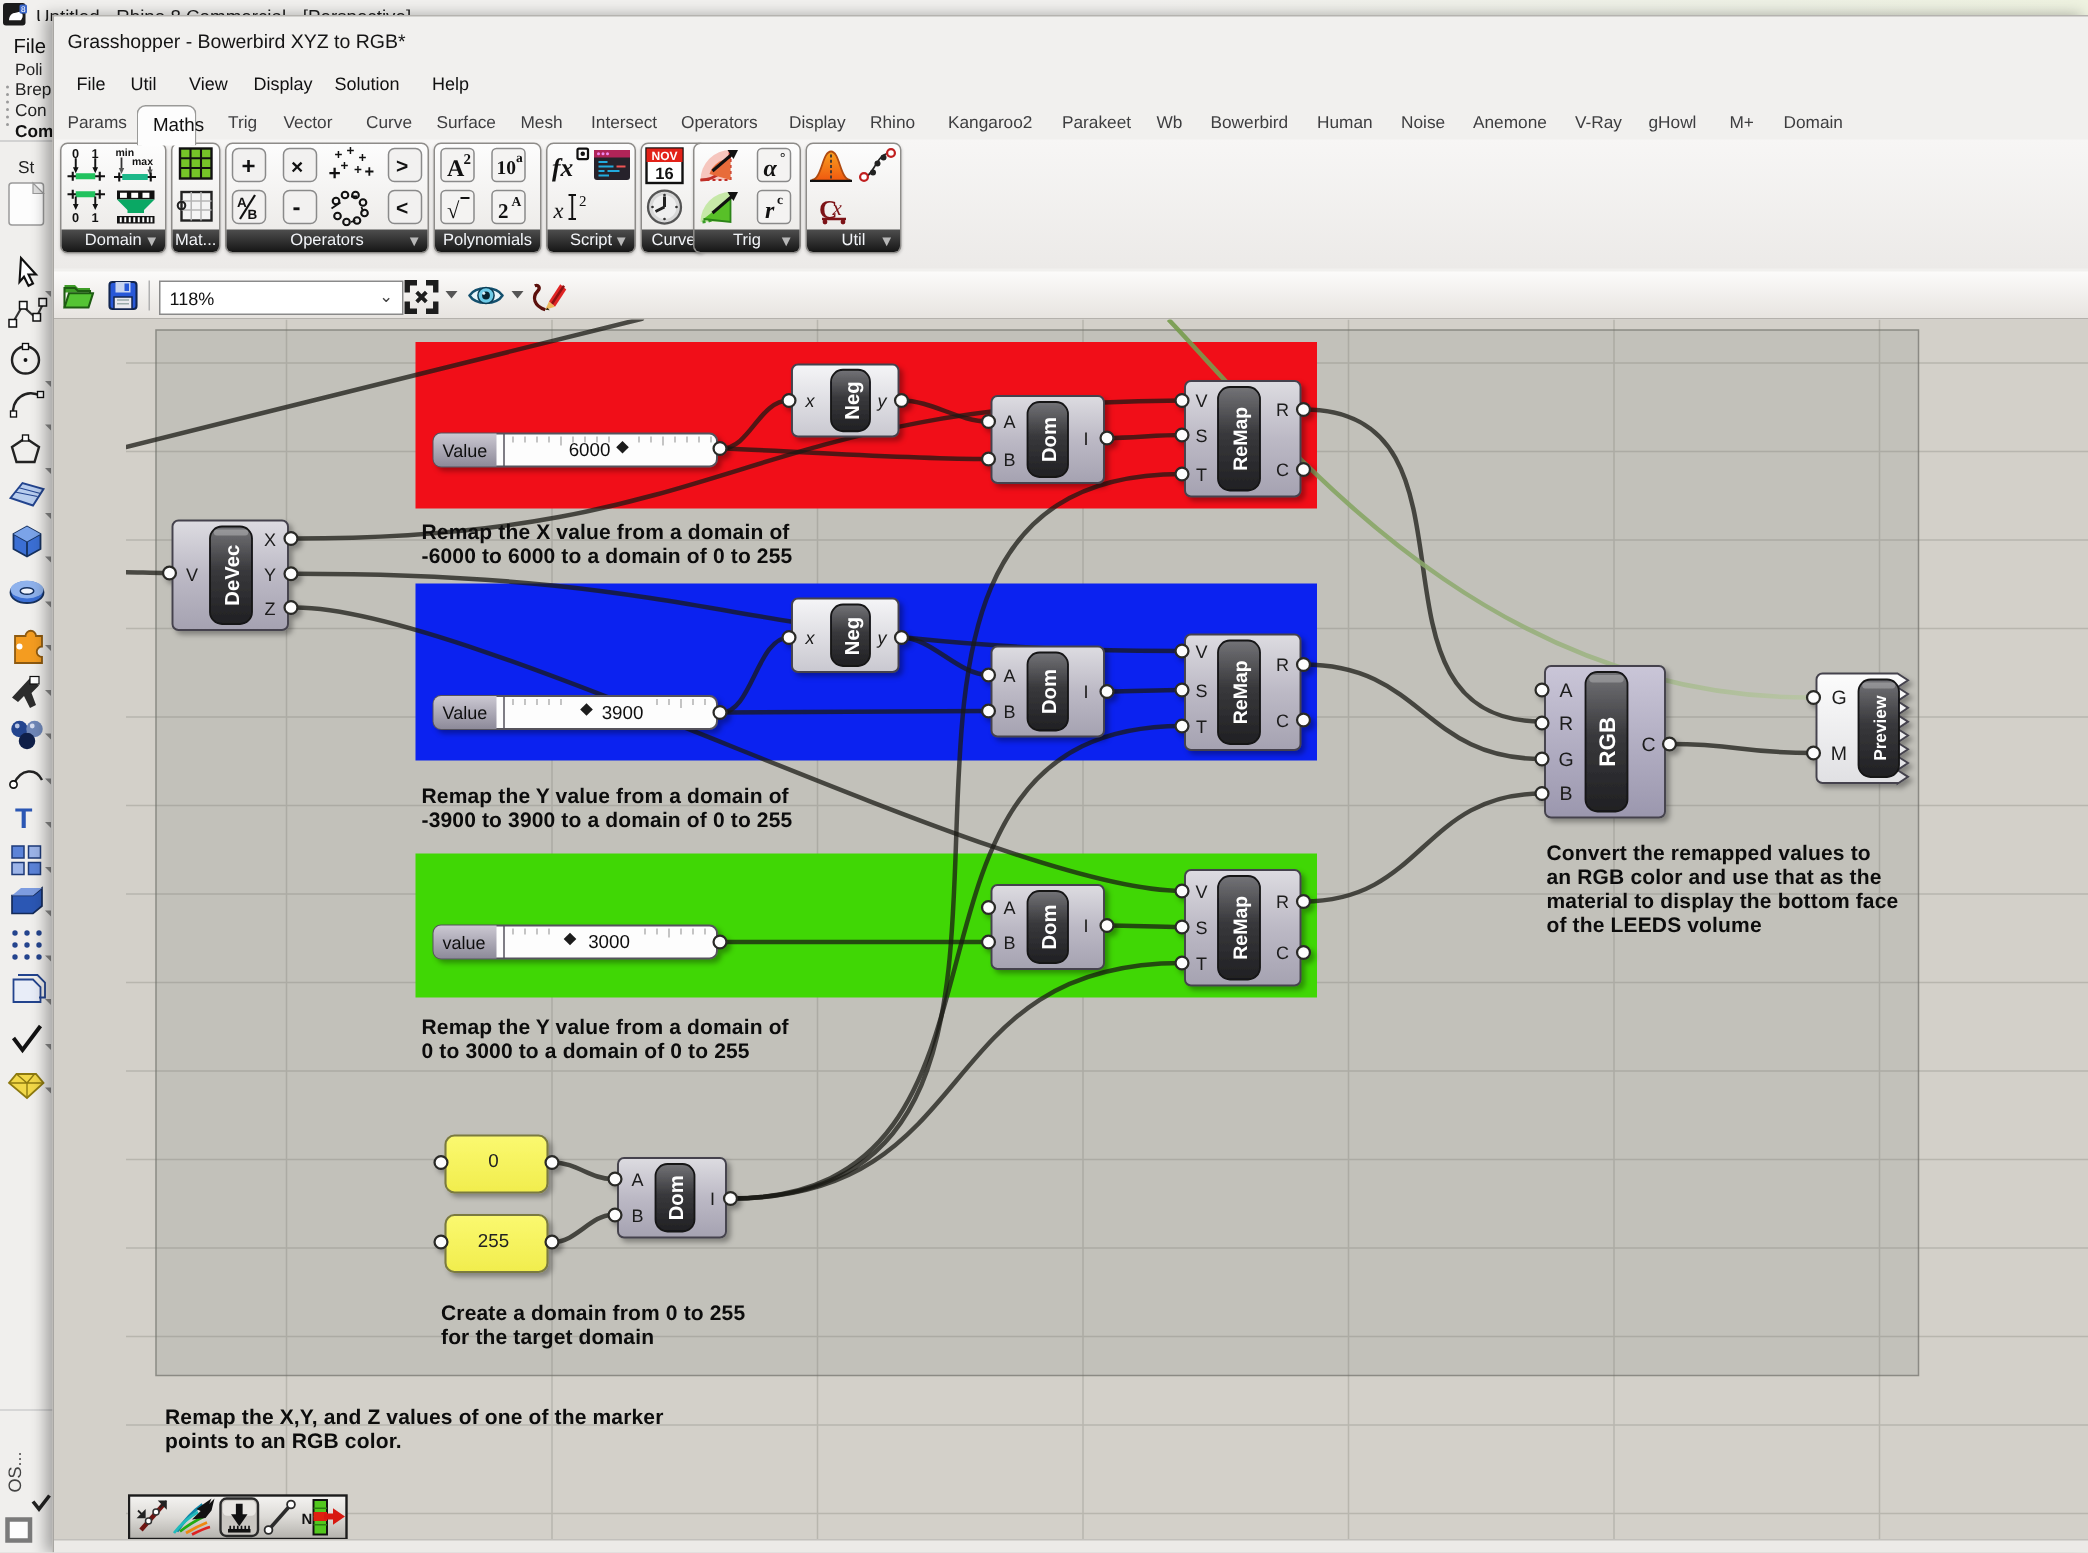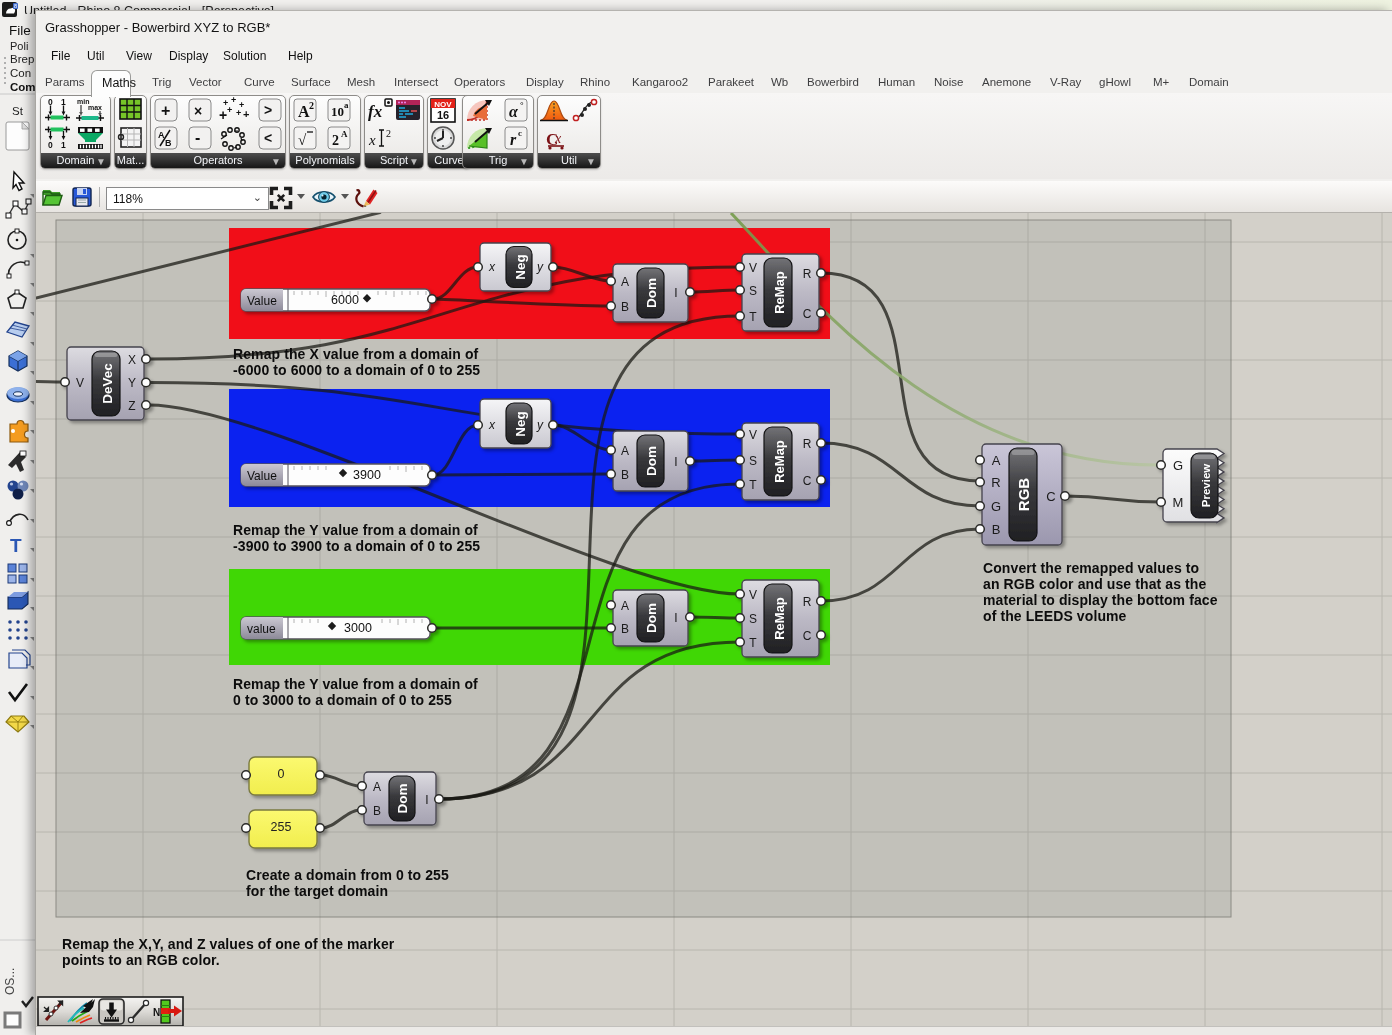--- a/index.html
+++ b/index.html
@@ -30,21 +30,21 @@
 .tlabel { position:absolute; left:0px; bottom:0px; width:100%; height:15px;
   background:linear-gradient(#4e4e4e,#161616); border-radius:0 0 4px 4px;
   color:#f2f4f8; font-size:11px; text-align:center; line-height:15px; }
 .tlabel em { font-style:normal; position:absolute; right:4px; top:1px; color:#b8b8b8; font-size:10px; }
 #ghcbar { position:absolute; left:0; top:170px; width:100%; height:32px;
   background:linear-gradient(#fcfbfa,#e7e4e0); border-bottom:1px solid #b4b1ac; }
 #zoombox { position:absolute; left:70px; top:6px; width:163px; height:23px; background:#fff;
   border:1px solid #8a8a8a; font-size:12px; color:#111; }
 #zoombox b { font-weight:normal; position:absolute; left:6px; top:4px; }
 #zoombox u { text-decoration:none; position:absolute; right:6px; top:3px; color:#444; font-size:11px; }
-#ghcanvas { position:absolute; left:0; top:202px; width:1357px; height:813px; background:#d3d0c9; }
+#ghcanvas { position:absolute; left:0; top:202px; width:1357px; height:813px; background:#d3d0c9;padding-left:48px; }
 #ghbottom { position:absolute; left:0; top:1015px; width:100%; height:10px; background:#eceae7; border-top:1px solid #c2c0bc; }
 </style>
 </head>
 <body>
 <div id="root">
   <div id="rhino-title">Untitled - Rhino 8 Commercial - [Perspective]</div>
   <div id="rhino-left"></div>
   <svg class="abs" style="left:2px;top:2px" width="17" height="16" viewBox="0 0 17 16">
     <rect x="0" y="0" width="15" height="15" rx="2" fill="#1b1b1b"></rect>
     <path d="M4 11.5 C4 8.5 6 6.5 8.5 6.5 L11 5.8 L13 7.5 C13.4 9 12.8 10.3 12 11.5 Z" fill="#fff"></path>

